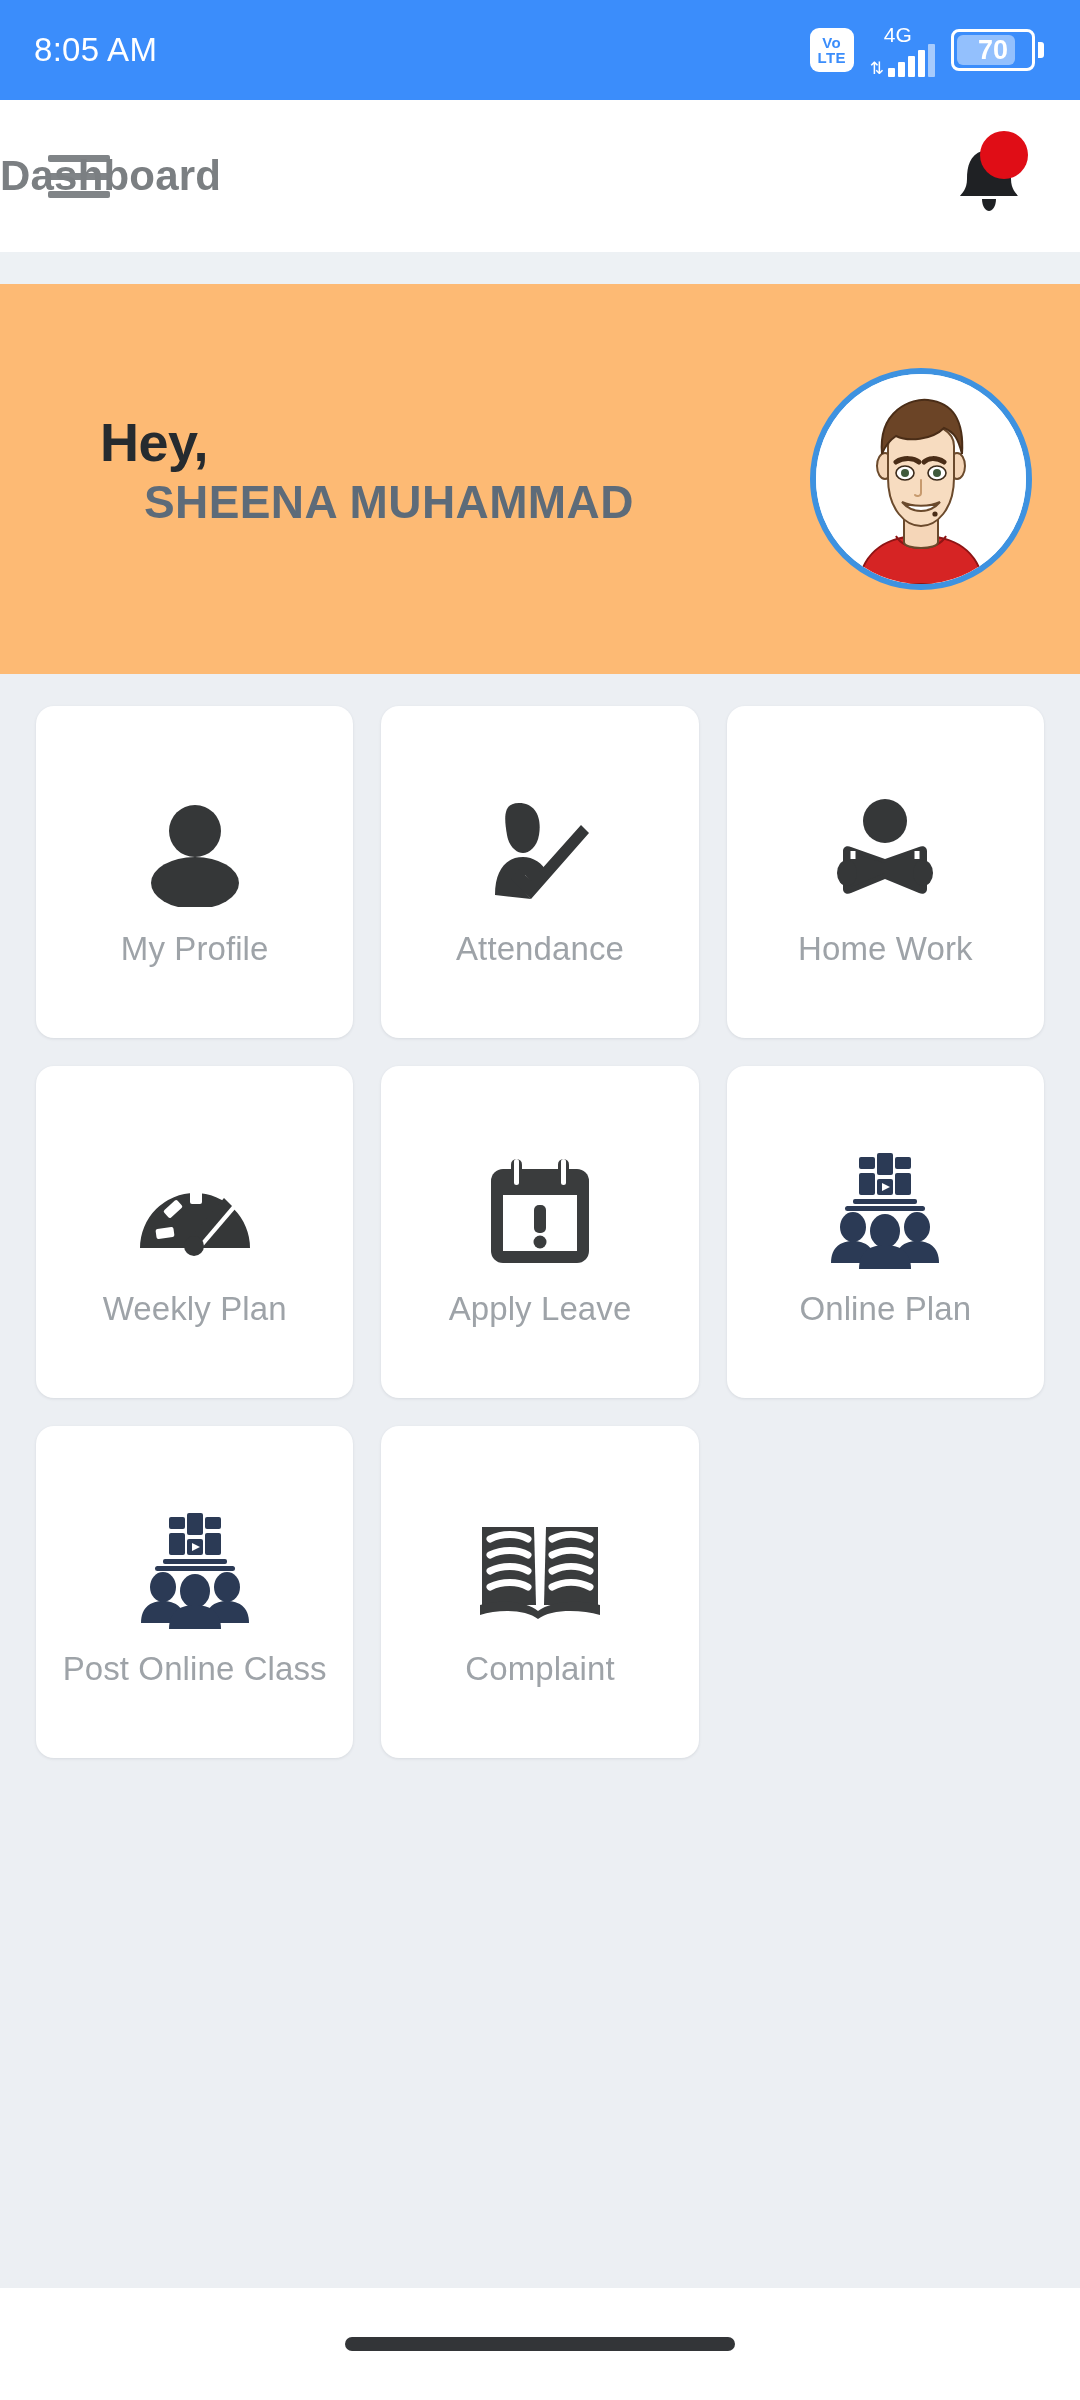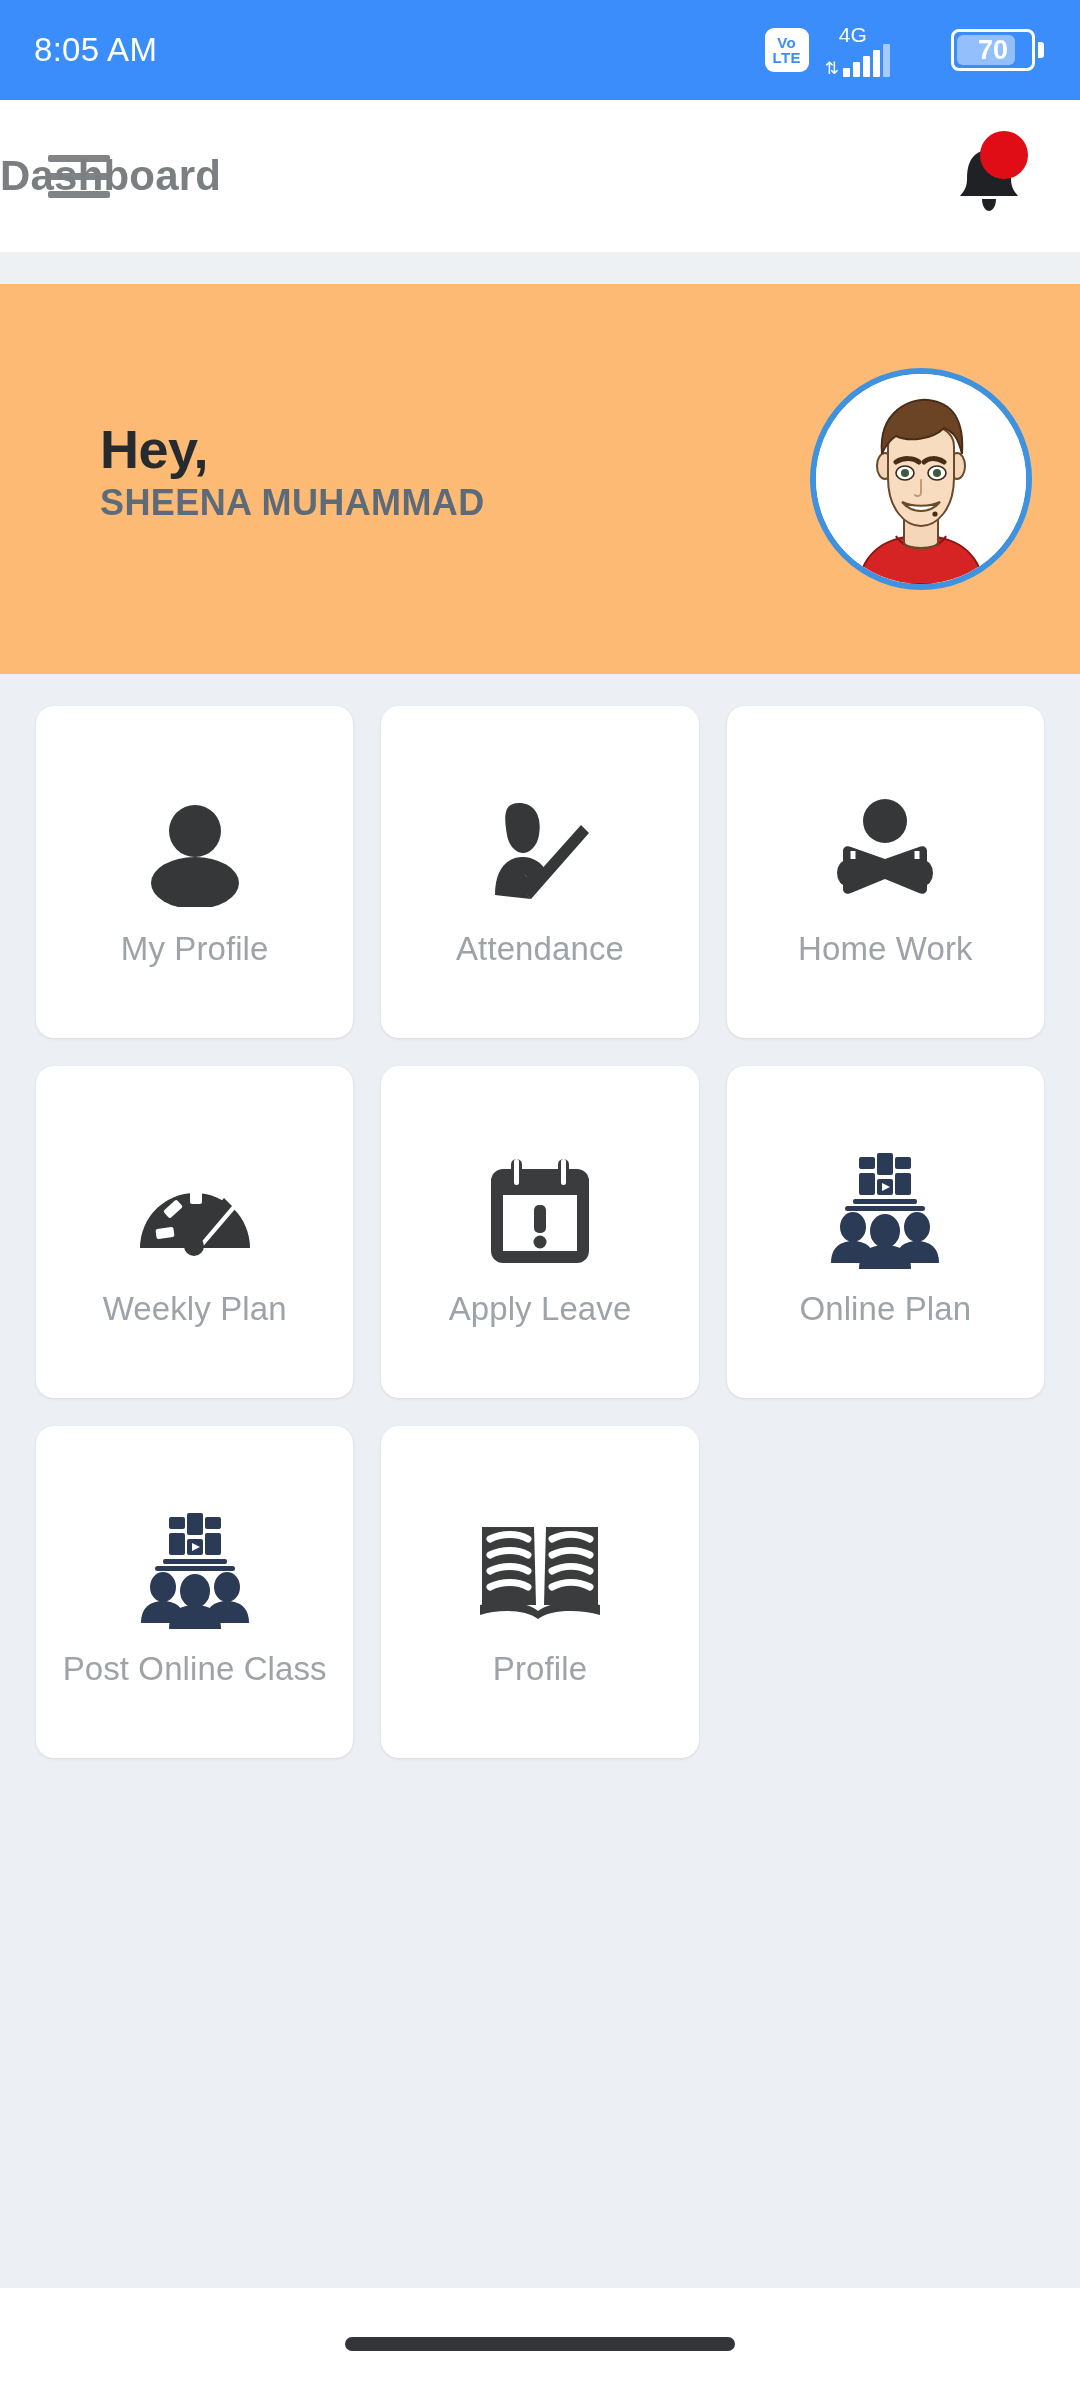--- a/index.html
+++ b/index.html
@@ -33,21 +33,21 @@
   .bars i { display:block; width:7px; background:#ffffff; border-radius:1px; }
   .bars i:nth-of-type(1){ height:9px; }
   .bars i:nth-of-type(2){ height:15px; }
   .bars i:nth-of-type(3){ height:21px; }
   .bars i:nth-of-type(4){ height:27px; }
   .bars i:nth-of-type(5){ height:33px; opacity:.55; }
 
   .battery { display:flex; align-items:center; }
   .bat-body {
     width:84px; height:42px; border:3px solid #ffffff; border-radius:8px;
-    position:relative; display:flex; align-items:center; padding:14px;margin-left:45px;
+    position:relative; display:flex; align-items:center; padding:14px;
   }
   .bat-fill {
     position:absolute; left:3px; top:3px; bottom:3px; width:58px;
     background:#ffffff; opacity:.45; border-radius:6px;
   }
   .bat-num {
     position:relative; width:100%; text-align:center;
     color:#ffffff; font-size:27px; font-weight:bold; line-height:1;
   }
   .bat-cap { width:6px; height:16px; background:#ffffff; border-radius:0 3px 3px 0; margin-left:3px; }
@@ -74,21 +74,21 @@
   .gap-strip { height:32px; background:#edf1f4; }
 
   
   .greeting {
     background:#fdba74; height:390px;
     display:flex; align-items:center; justify-content:space-between;
     padding:0 48px 0 100px;
   }
   .greet-text { padding-bottom:14px; }
   .greet-hey { font-size:54px; font-weight:bold; color:#262b2f; line-height:1.15; letter-spacing:-.5px; }
-  .greet-name { font-size:36px; font-weight:bold; color:#5d6b79; line-height:1.3; letter-spacing:.4px; }
+  .greet-name { font-size:46px; font-weight:bold; color:#5d6b79; line-height:1.3; letter-spacing:.4px;margin-left:44px; }
 
   .avatar {
     width:222px; height:222px; border-radius:50%;
     border:6px solid #3e92e0; background:#ffffff;
     overflow:hidden; position:relative; flex:none;
   }
 
   
   .grid-area { background:#eceff3; padding:32px 36px 0 36px; }
   .grid { display:grid; grid-template-columns:repeat(3,1fr); gap:28px 28px;text-align:right; }
@@ -327,21 +327,21 @@
             <path d="M12 36 C24 30 40 30 50 36" fill="none" stroke="#ffffff" stroke-width="7" stroke-linecap="round"></path>
             <path d="M12 52 C24 46 40 46 50 52" fill="none" stroke="#ffffff" stroke-width="7" stroke-linecap="round"></path>
             <path d="M12 68 C24 62 40 62 50 68" fill="none" stroke="#ffffff" stroke-width="7" stroke-linecap="round"></path>
             <path d="M74 20 C86 14 100 14 112 20" fill="none" stroke="#ffffff" stroke-width="7" stroke-linecap="round"></path>
             <path d="M74 36 C86 30 100 30 112 36" fill="none" stroke="#ffffff" stroke-width="7" stroke-linecap="round"></path>
             <path d="M74 52 C86 46 100 46 112 52" fill="none" stroke="#ffffff" stroke-width="7" stroke-linecap="round"></path>
             <path d="M74 68 C86 62 100 62 112 68" fill="none" stroke="#ffffff" stroke-width="7" stroke-linecap="round"></path>
             <path d="M2 86 C20 80 48 82 60 92 C72 82 102 80 122 86 L122 96 C102 90 72 90 60 100 C48 90 20 90 2 96 Z" fill="#3a3c3d"></path>
           </svg>
         </div>
-        <div class="card-label">Profile</div>
+        <div class="card-label">Complaint</div>
       </div>
 
     </div>
   </div>
 
   <div class="navbar">
     <div class="gesture-pill"></div>
   </div>
 
 </div>

